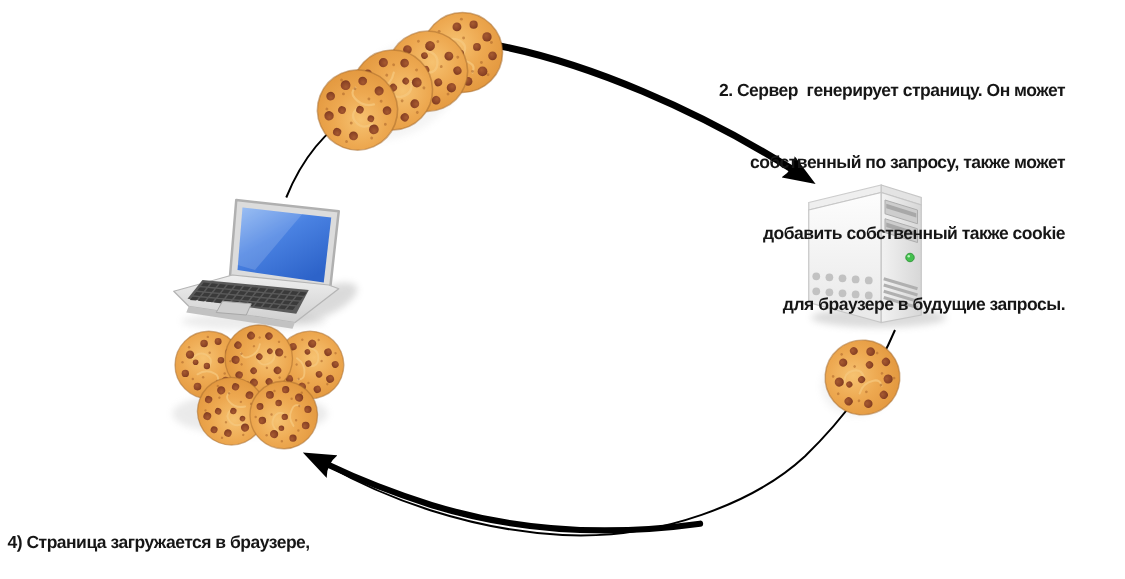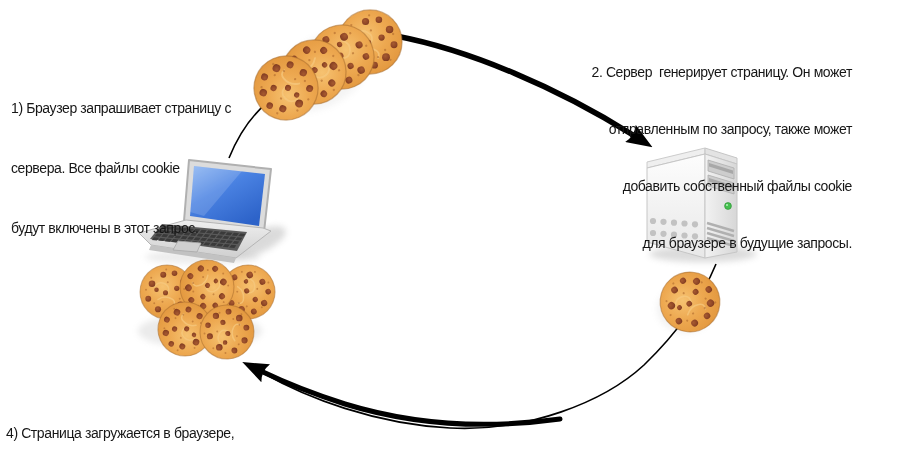--- a/index.html
+++ b/index.html
@@ -1,19 +1,19 @@
 <!DOCTYPE html>
 <html><head>
 <meta charset="utf-8">
 <style>
   html,body{margin:0;padding:0;background:#fff;}
   .stage{position:relative;width:900px;height:463px;background:#ffffff;overflow:hidden;
          font-family:"Liberation Sans",sans-serif;}
   .stage svg{position:absolute;left:0;top:0;}
-  .step{position:absolute;font-weight:normal;color:#161616;white-space:pre;
+  .step{position:absolute;font-weight:bold;color:#161616;white-space:pre;
         font-size:14px;letter-spacing:-0.4px;}
   #step1{left:11px;top:58px;line-height:20px;text-align:left;}
   #step2{right:48px;top:25px;line-height:19px;text-align:right;}
   #step3{left:6px;top:383px;line-height:20px;text-align:left;}
 </style>
 </head>
 <body>
 
 <div class="stage">
 
@@ -212,30 +212,25 @@
         <use href="#cookie-shape" xlink:href="#cookie-shape" transform="translate(248,292) rotate(67) scale(0.75)"></use>
         <use href="#cookie-shape" xlink:href="#cookie-shape" transform="translate(207,287) rotate(134) scale(0.75)"></use>
         <use href="#cookie-shape" xlink:href="#cookie-shape" transform="translate(185,329) rotate(201) scale(0.75)"></use>
         <use href="#cookie-shape" xlink:href="#cookie-shape" transform="translate(227,332) rotate(268) scale(0.75)"></use>
       </g>
     <g id="g-single">
         <use href="#cookie-shape" xlink:href="#cookie-shape" transform="translate(690,302) rotate(320) scale(0.83)"></use>
       </g>
   </svg>
 
-  <div class="step" id="step1">
-    <div>1) Браузер запрашивает страницу с</div>
-    <div>сервера. Все файлы cookie</div>
-    <div>будут включены в этот запрос.</div>
-  </div>
 
   <div class="step" id="step2">
     <div>2. Сервер  генерирует страницу. Он может</div>
-    <div>отправленным по запросу, также может</div>
-    <div>добавить собственный файлы cookie</div>
+    <div>собственный по запросу, также может</div>
+    <div>добавить собственный также cookie</div>
     <div>для браузере в будущие запросы.</div>
   </div>
 
   <div class="step" id="step3">
     <div>4) Страница загружается в браузере,</div>
     
     
     
   </div>
 

